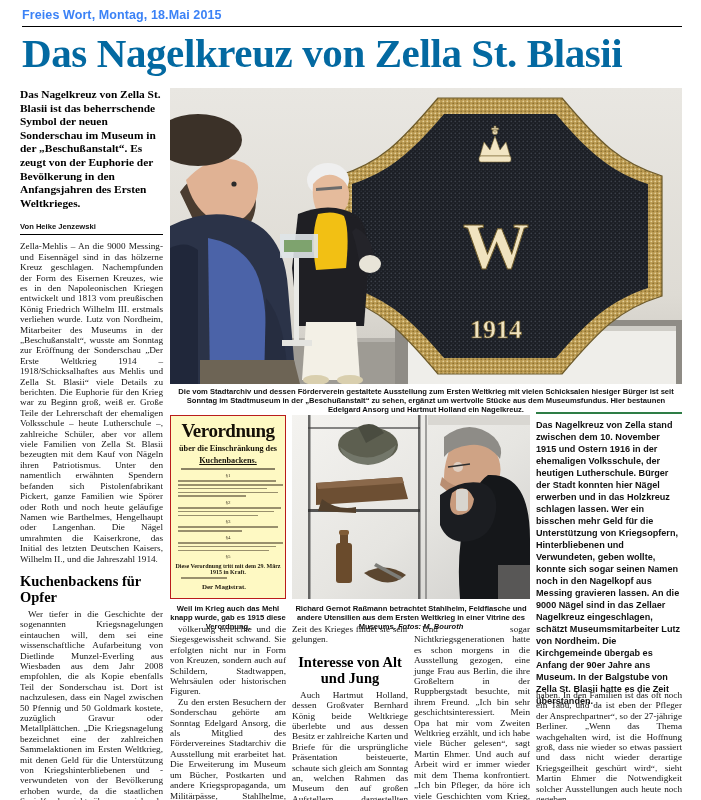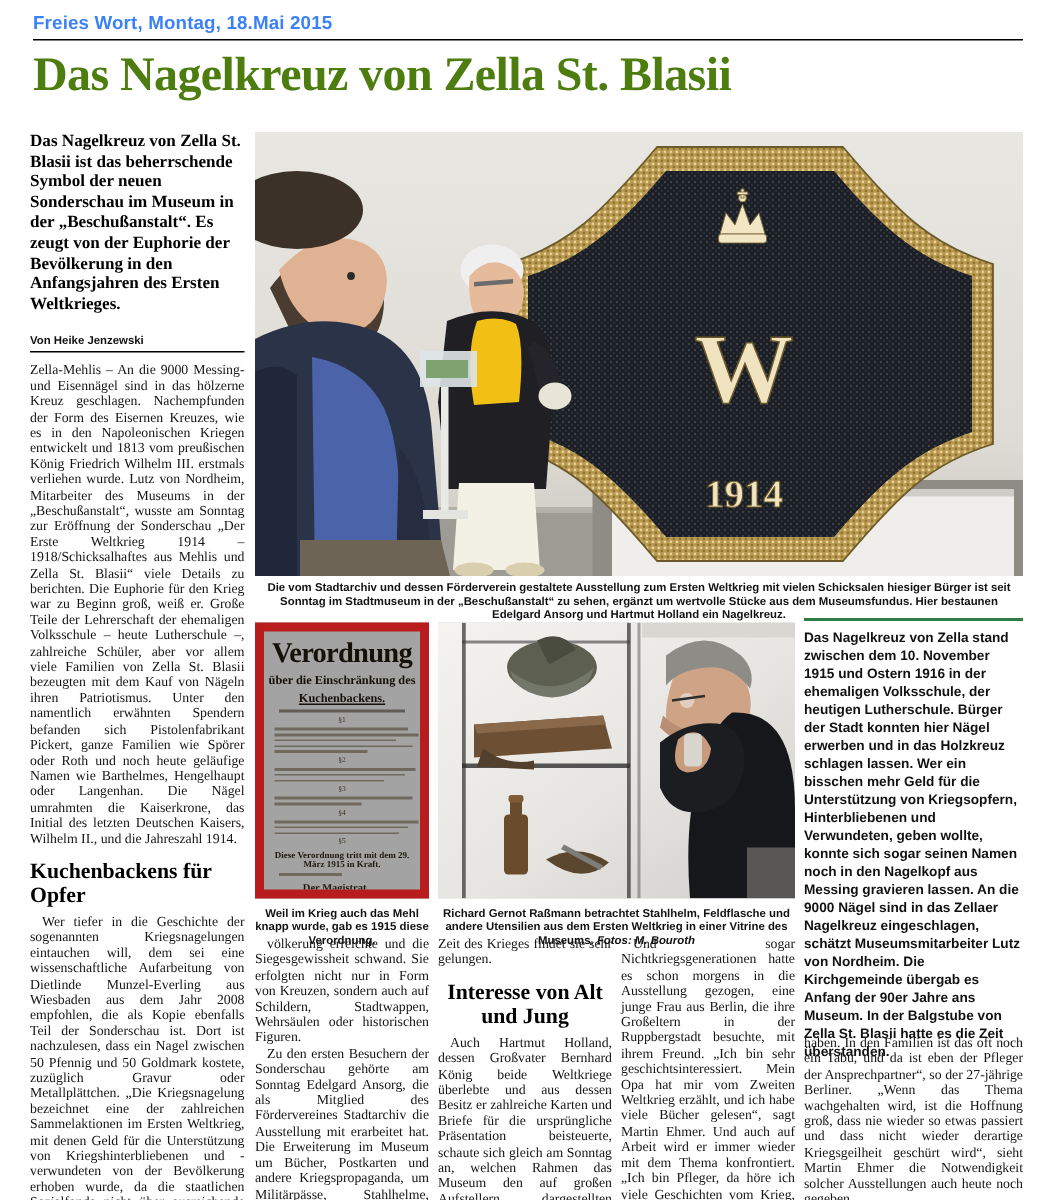--- a/index.html
+++ b/index.html
@@ -36,25 +36,25 @@
     letter-spacing: .1px;
     color: #3b82f6;
   }
   .rule-top {
     border-bottom: 1px solid #000;
     margin-top: 4px;
   }
   .headline {
     font-family: "Liberation Serif", serif;
     font-weight: bold;
-    font-size: 32px;
+    font-size: 41px;
     line-height: 1.02;
     letter-spacing: -0.4px;
     margin-top: 6px;
-    color: #4d7c0f;
+    color: #0369a1;
     white-space: nowrap;
   }
   
   .col {
     position: absolute;
     box-sizing: border-box;
   }
   .c1 { left: 20px;  width: 143px; }
   .c2 { left: 170px; width: 116px; }
   .c3 { left: 292px; width: 116px; }
@@ -144,23 +144,23 @@
   .photo {
     position: absolute;
     overflow: hidden;
     background: #d8d8d8;
   }
   .photo svg { display: block; }
 
   
   .verord {
     position: absolute;
-    background: #a3a3a3;
+    background: #fef9c3;
     overflow: hidden;
-    border: 6px solid #b91c1c;
+    border: 1px solid #b91c1c;
     box-sizing: border-box;
   }
   .vtitle {
     font-family: "Liberation Serif", serif;
     font-weight: bold;
     font-size: 19px;
     text-align: center;
     color: #151008;
     letter-spacing: -.5px;
     margin-top: 4px;

